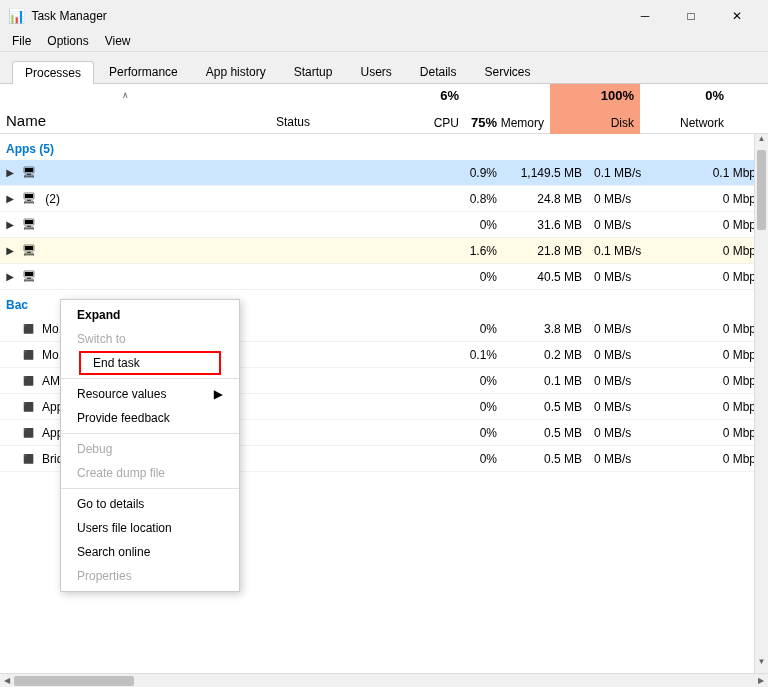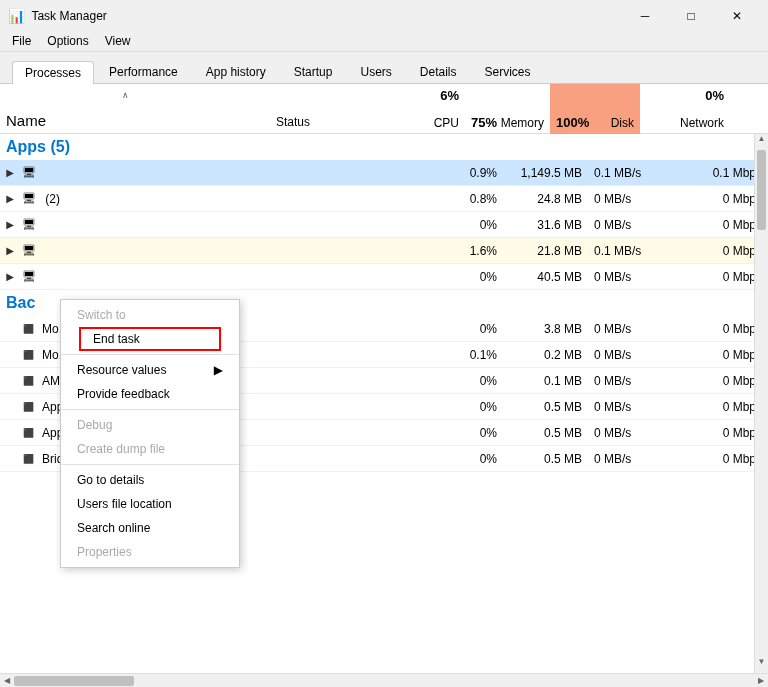--- a/index.html
+++ b/index.html
@@ -52,35 +52,35 @@
     .col-cpu {
       width: 75px; padding: 4px 6px; text-align: right; font-size: 12px;
       align-self: flex-start; display: flex; flex-direction: column; align-items: flex-end; justify-content: space-between; height: 50px;
     }
     .col-memory {
       width: 85px; padding: 4px 6px; text-align: right; font-size: 12px;
       align-self: flex-start; display: flex; align-items: flex-end; justify-content: space-between; height: 50px;
     }
     .col-disk {
       width: 90px; padding: 4px 6px; text-align: right; font-size: 12px;
-      align-self: flex-start; display: flex; flex-direction: row; align-items: flex-end; justify-content: space-between; height: 50px;
+      align-self: flex-start; display: flex; flex-direction: column; align-items: flex-end; justify-content: space-between; height: 50px;
       background: #f8a080;
     }
     .col-network {
       width: 90px; padding: 4px 6px; text-align: right; font-size: 12px;
       align-self: flex-start; display: flex; flex-direction: column; align-items: flex-end; justify-content: space-between; height: 50px;
     }
     .col-pct { font-size: 13px; font-weight: bold; }
     .col-label { font-size: 12px; font-weight: normal; }
 
     .table-body { flex: 1; overflow: hidden; position: relative; }
 
     .section-header {
       display: flex; align-items: flex-end;
-      padding: 4px 6px; font-weight: bold; color: #0078d4; font-size: 16px;
+      padding: 4px 6px; font-weight: bold; color: #0078d4; font-size: 12px;
       background: white; height: 26px;
     }
 
     .table-row {
       display: flex; align-items: center; height: 26px;
       border-bottom: 1px solid #f0f0f0;
     }
     .table-row.highlighted { background: #cde6ff; }
     .table-row.yellow { background: #fffbe6; }
 
@@ -316,20 +316,21 @@
 
     <div class="scrollbar-v">
       <div class="scrollbar-btn">▲</div>
       <div class="scrollbar-track">
         <div class="scrollbar-thumb"></div>
       </div>
       <div class="scrollbar-btn">▼</div>
     </div>
 
     <div class="context-menu">
+      <div class="ctx-item bold">Expand</div>
       <div class="ctx-item disabled">Switch to</div>
       <div class="ctx-item end-task-item">End task</div>
       <hr class="ctx-separator">
       <div class="ctx-item">
         <span>Resource values</span>
         <span>▶</span>
       </div>
       <div class="ctx-item">Provide feedback</div>
       <hr class="ctx-separator">
       <div class="ctx-item disabled">Debug</div>

